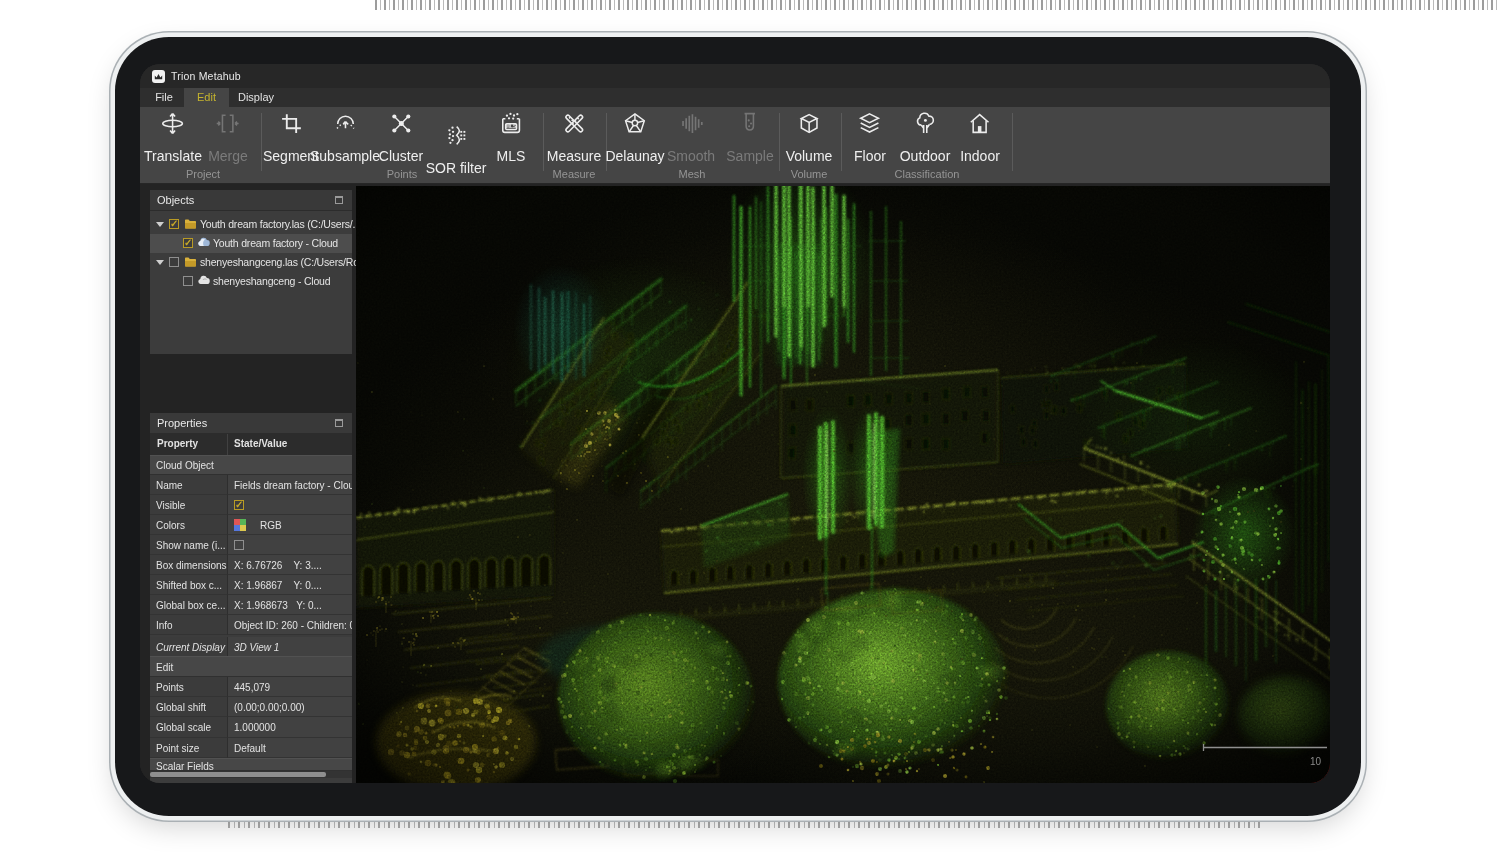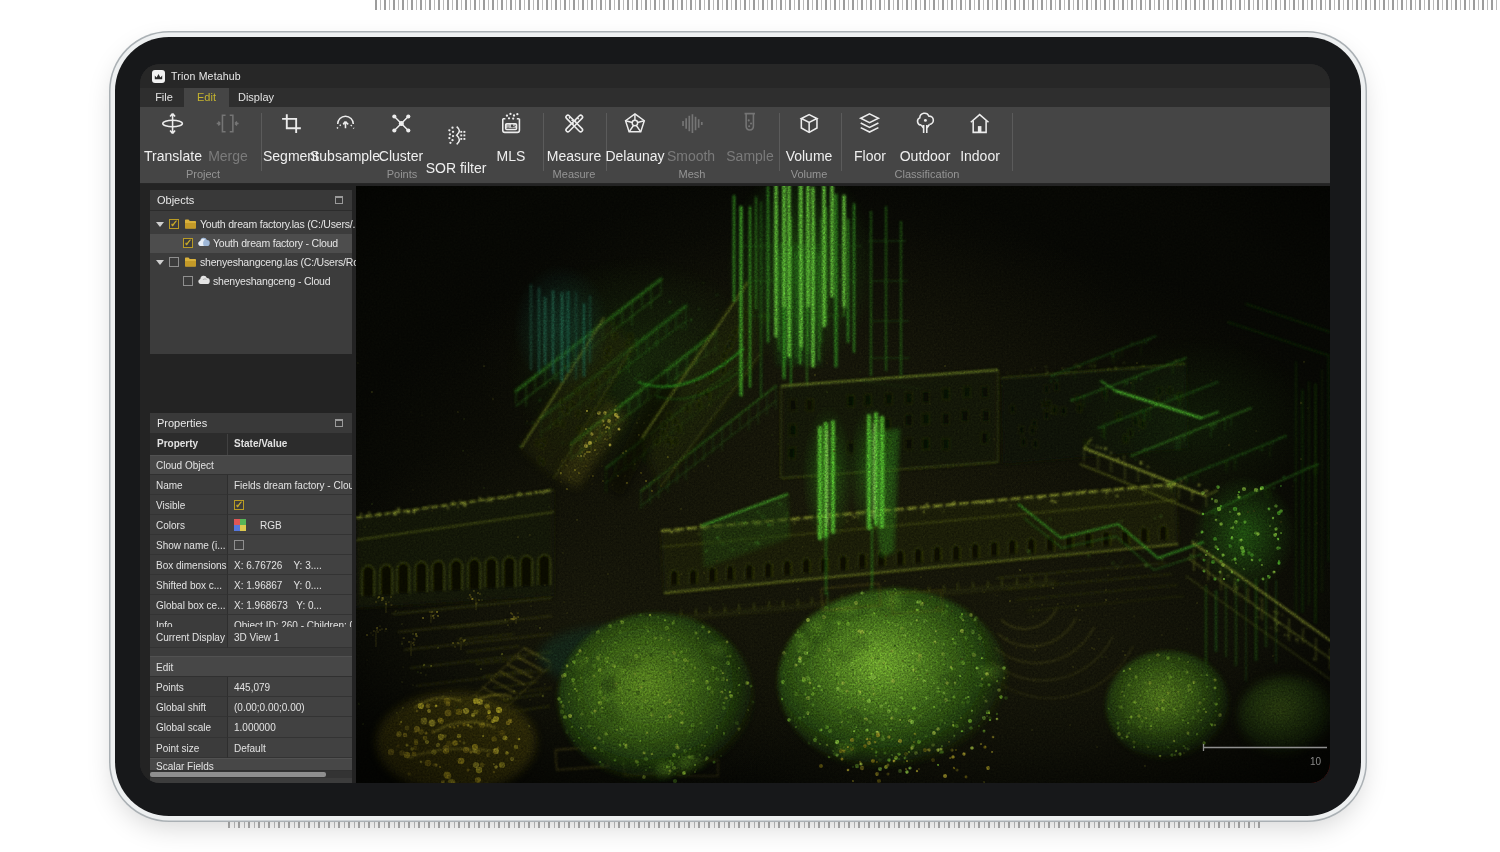--- a/index.html
+++ b/index.html
@@ -344,21 +344,21 @@
             </span>
           </div>
         <div class="prow" style="top:202px;height:20px;">
             <span class="pcell-l">
               <span class="ptx">Info</span>
             </span>
             <span class="pcell-r">
               <span class="ptx">Object ID: 260 - Children: 0</span>
             </span>
           </div>
-        <div class="prow" style="top:214px;height:21px;">
+        <div class="prow" style="top:224px;height:21px;font-style:italic;">
             <span class="pcell-l">
               <span class="ptx">Current Display</span>
             </span>
             <span class="pcell-r">
               <span class="ptx">3D View 1</span>
             </span>
           </div>
         <div class="prow psec" style="top:243px;height:21px;">
             <span class="ptx">Edit</span>
           </div>

